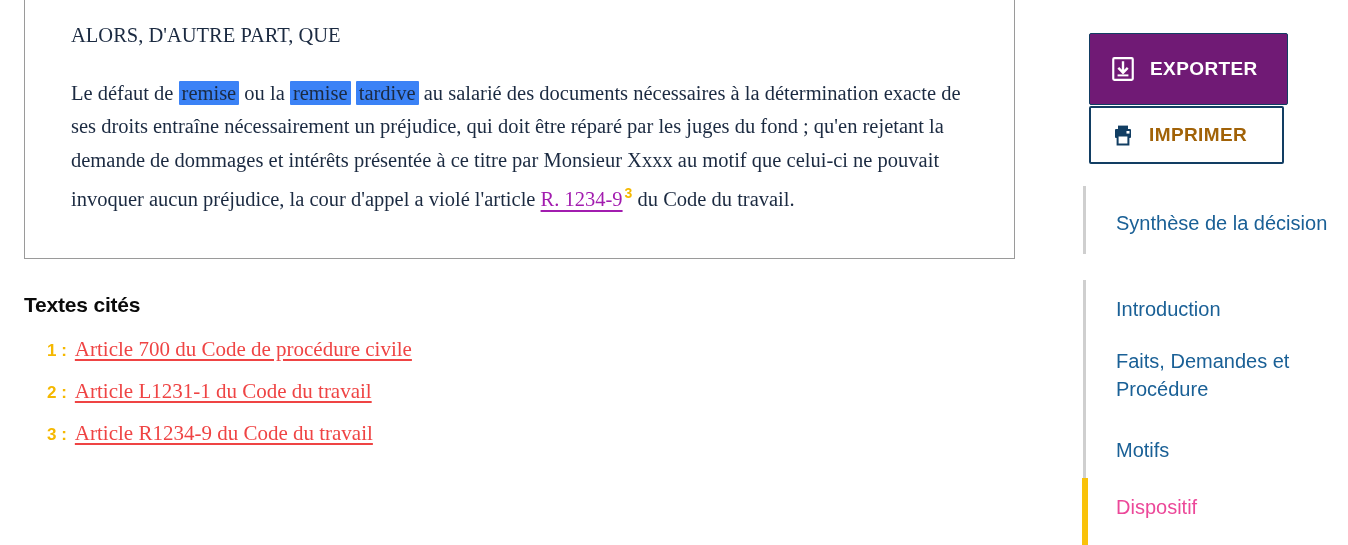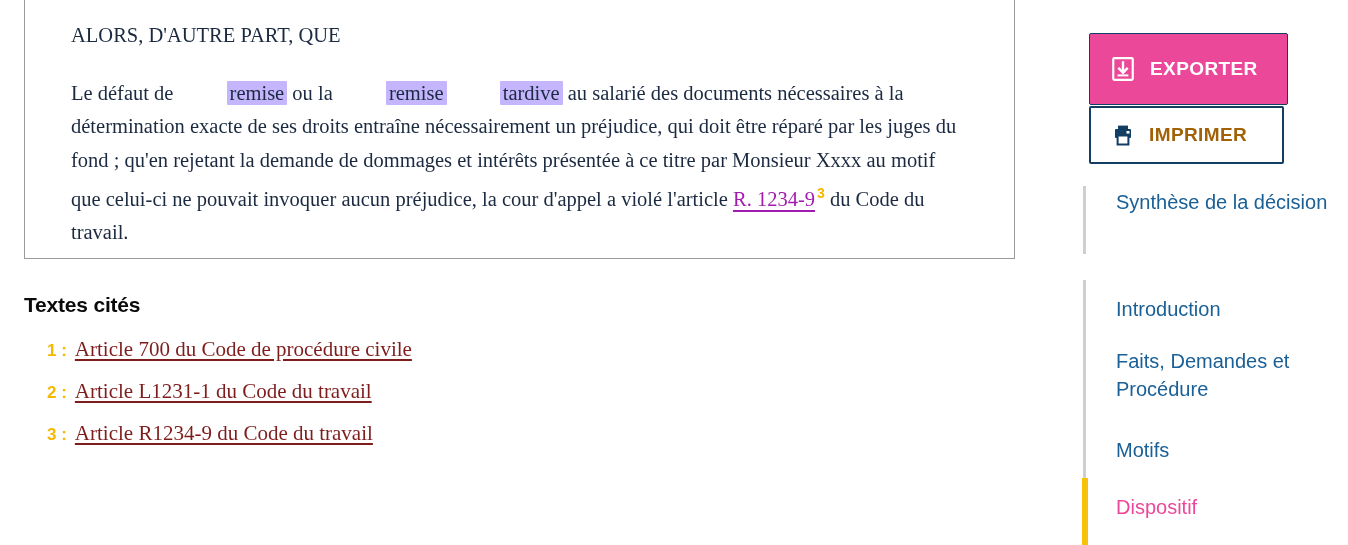--- a/index.html
+++ b/index.html
@@ -46,24 +46,23 @@
     font-family: "Liberation Serif", serif;
     font-size: 20.5px;
     line-height: 33.5px;
     color: #1b2a41;
     margin: 0;
   }
   .para.first { padding-top: 18px; }
   .para.second { margin-top: 24px; }
 
   .hl {
-    background: #c4b5fd;
+    background: #3b82f6;
     padding: 1px 3px;
     border-radius: 1px;
-    margin-left: 48px;
   }
 
   .inline-link {
     color: #a21caf;
     text-decoration: underline;
     text-underline-offset: 4px;
     white-space: nowrap;
   }
   .sup-ref {
     color: #f5b800;
@@ -104,21 +103,21 @@
     font-family: "Liberation Sans", sans-serif;
     font-weight: bold;
     font-size: 17px;
     color: #f5b800;
     margin-right: 8px;
     flex: 0 0 auto;
   }
   .cited-link {
     font-family: "Liberation Serif", serif;
     font-size: 21px;
-    color: #7f1d1d;
+    color: #ef4444;
     text-underline-offset: 3px;
     cursor: pointer;
   }
 
   
   .right-col {
     position: absolute;
     left: 1060px;
     top: 0;
     width: 288px;
@@ -137,21 +136,21 @@
     font-weight: bold;
     letter-spacing: 0.4px;
     cursor: pointer;
     border-radius: 2px;
   }
   .btn-export {
     left: 29px;
     top: 33px;
     width: 199px;
     height: 72px;
-    background: #ec4899;
+    background: #701a75;
     color: #ffffff;
     border: 1px solid #123e63;
   }
   .btn-print {
     left: 29px;
     top: 106px;
     width: 195px;
     height: 58px;
     background: #ffffff;
     color: #a16207;
@@ -188,21 +187,21 @@
     font-family: "Liberation Sans", sans-serif;
     font-size: 20px;
     line-height: 28px;
     color: #1a6096;
     cursor: pointer;
   }
   .nav-item.active {
     color: #ec4899;
     font-weight: normal;
   }
-  .nav-i0 { top: 2px;   }
+  .nav-i0 { top: 23px;   }
   .nav-i1 { top: 109px; }
   .nav-i2 { top: 161px; }
   .nav-i3 { top: 250px; }
   .nav-i4 { top: 307px; }
 </style>
 </head>
 <body>
 
 <div class="page">
 

